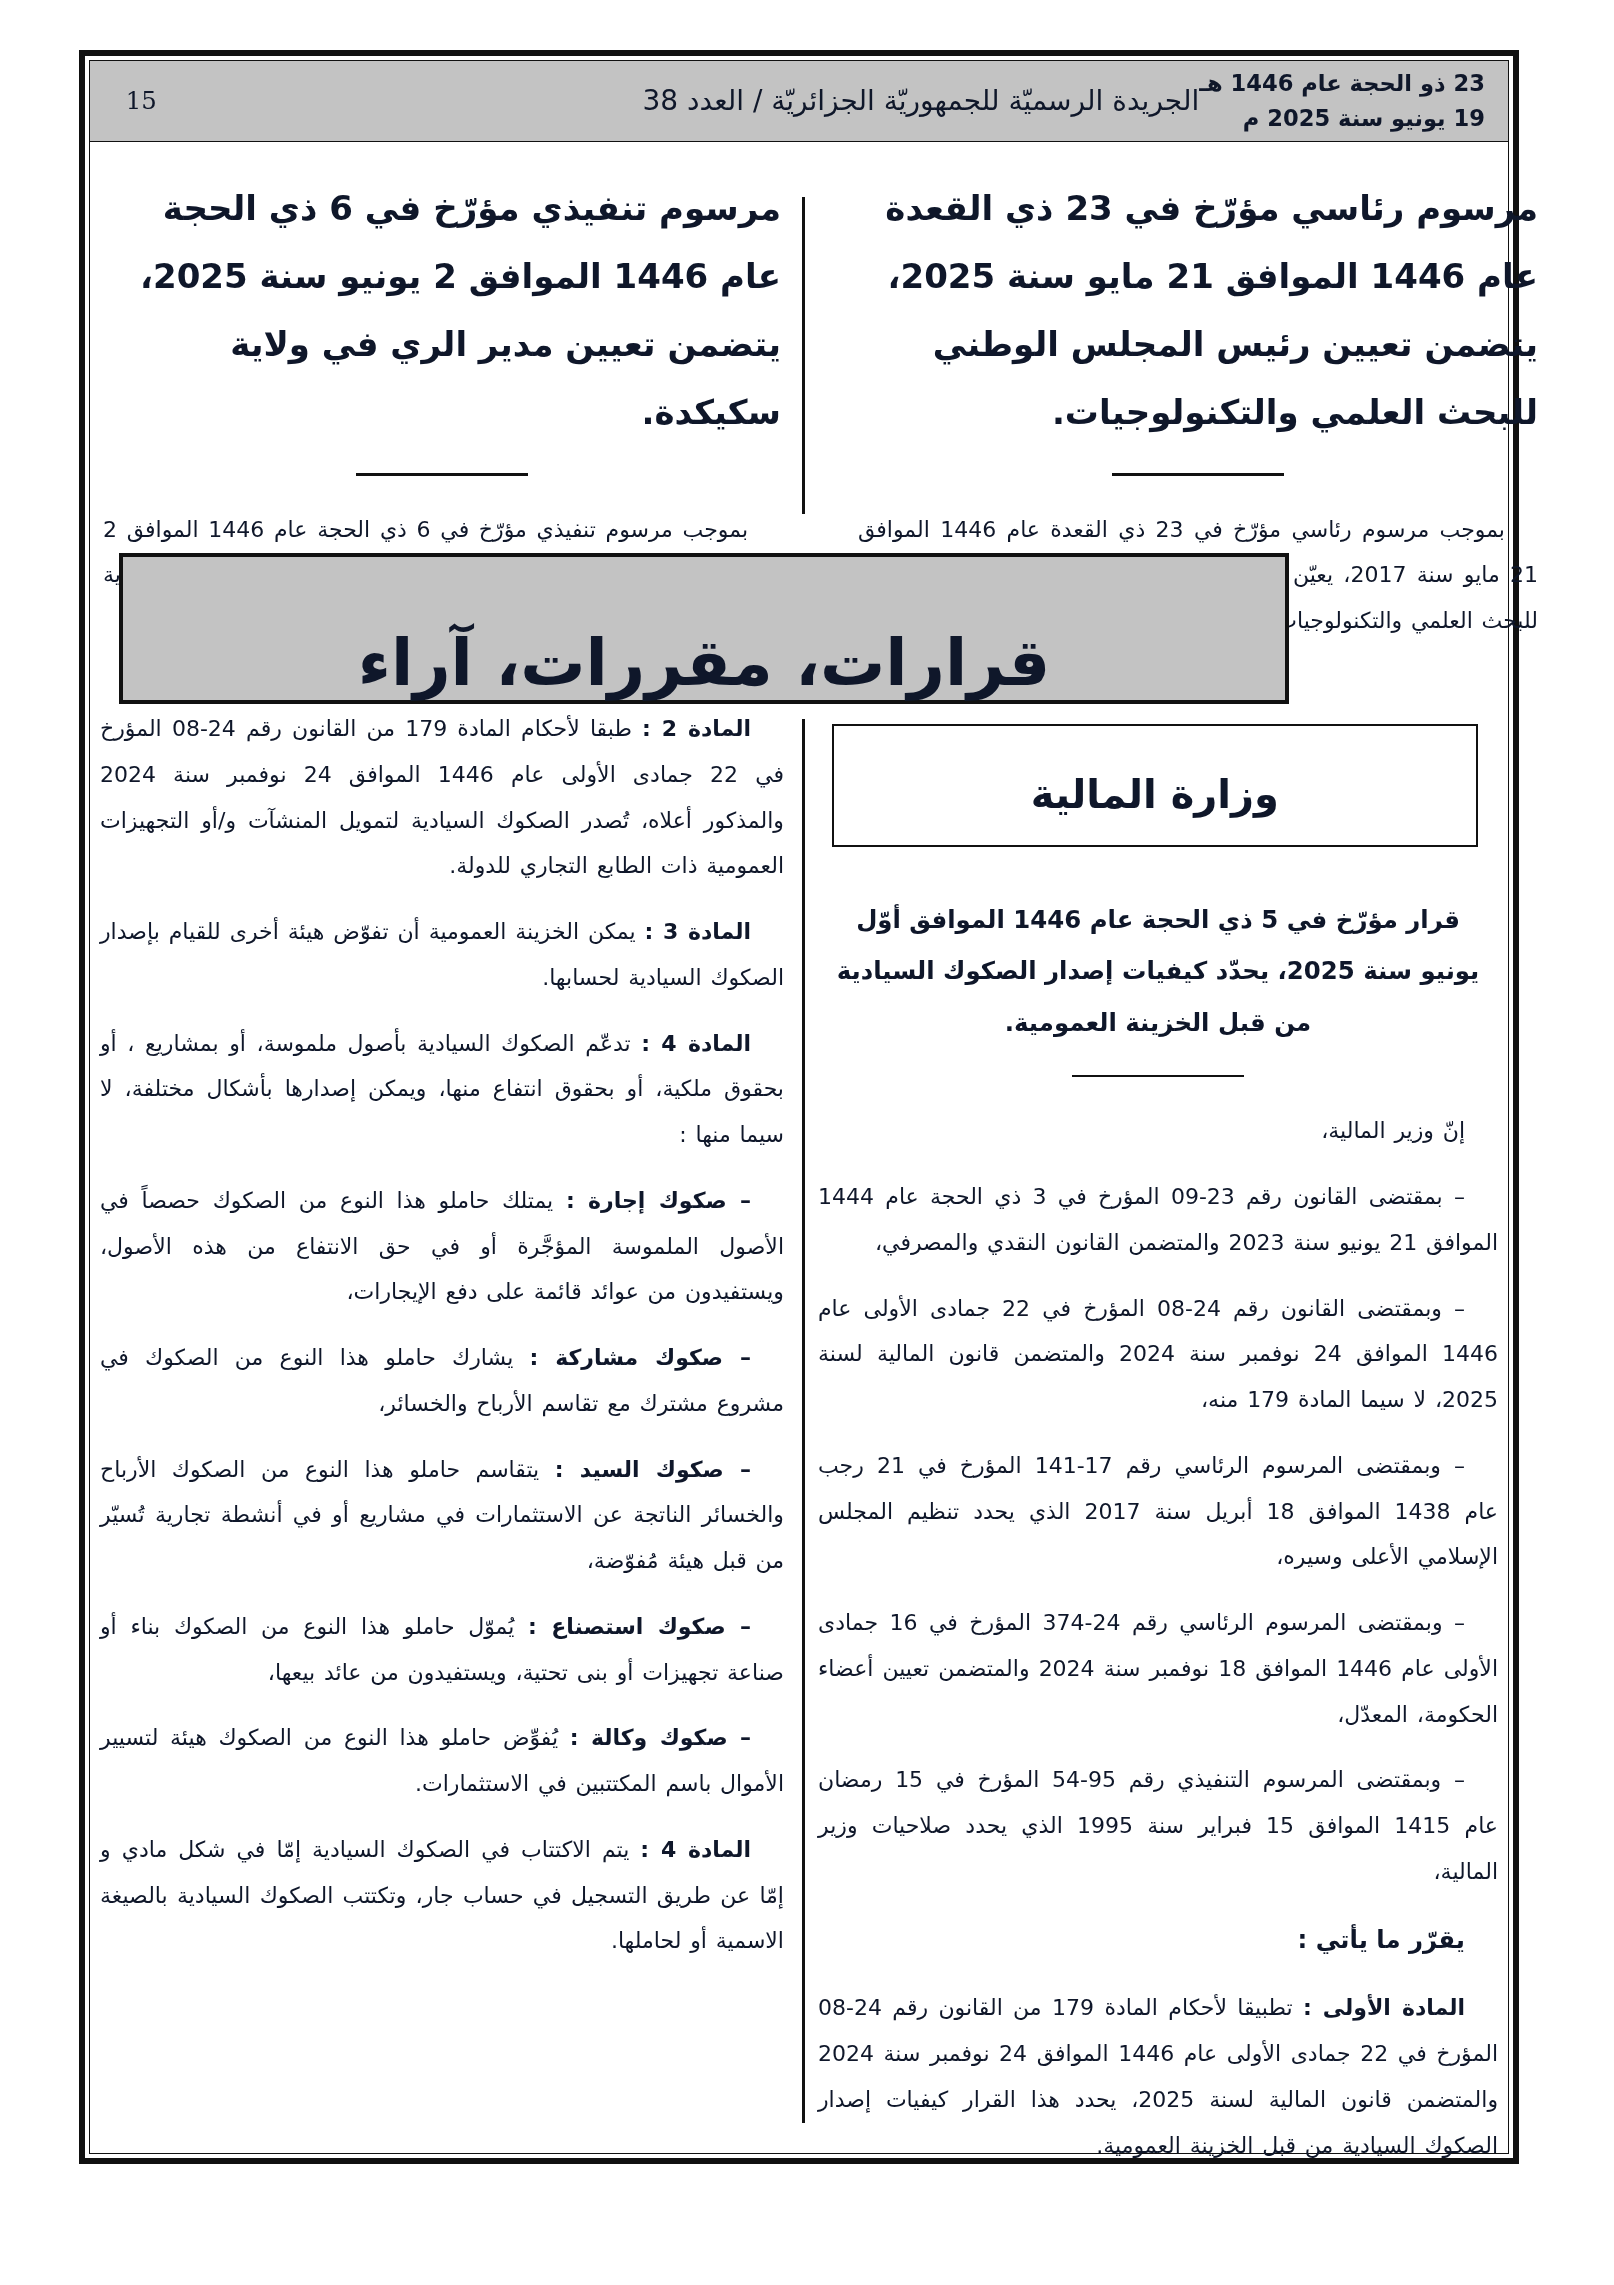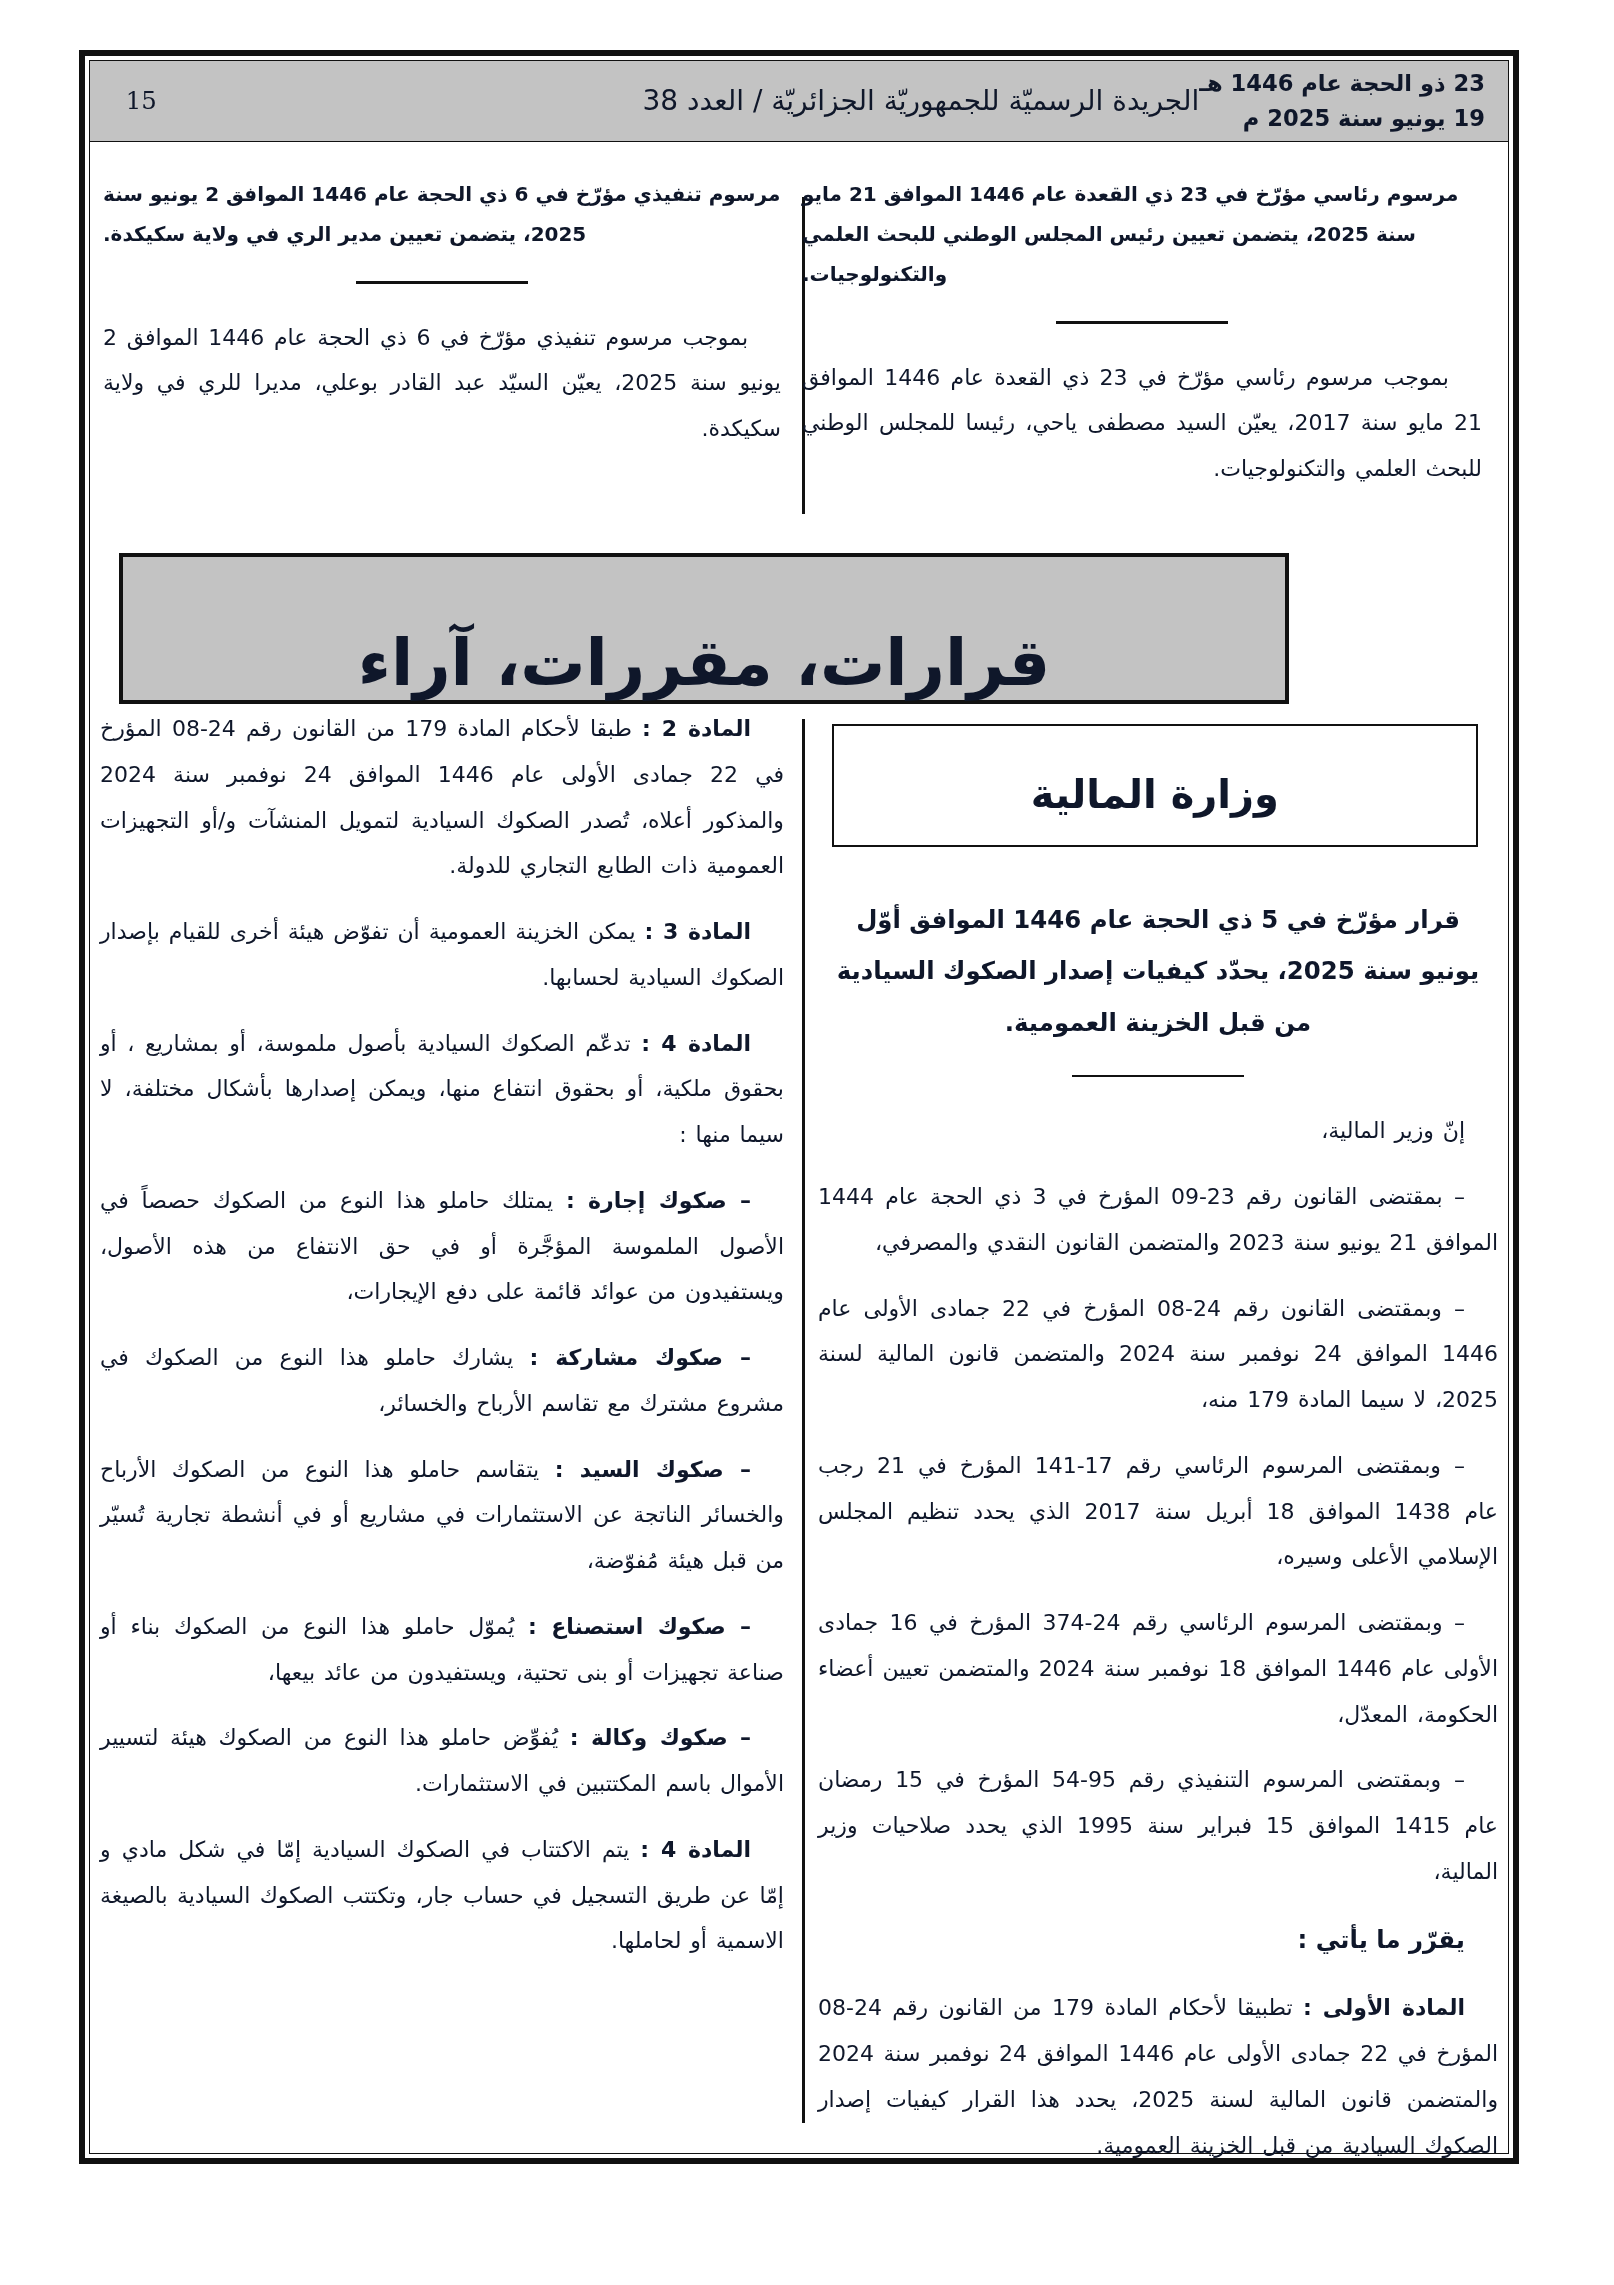--- a/index.html
+++ b/index.html
@@ -23,21 +23,21 @@
   
   .vdiv{position:absolute;width:2.7px;background:#111;}
   .vdiv-top{left:803px;top:197px;height:317px;}
   .vdiv-bottom{left:803px;top:719px;height:1404px;}
 
   
   .col{position:absolute;text-align:justify;}
   .para{font-size:22px;line-height:2.08;margin:0 0 20px 0;text-indent:33px;
         text-align:justify;word-spacing:1.8px;}
   .para:last-child{margin-bottom:0;}
-  .decree-title{font-weight:700;font-size:20px;line-height:2.0;text-align:left;
+  .decree-title{font-weight:700;font-size:34px;line-height:2.0;text-align:right;
                 margin:0;text-indent:0;}
   .hrule{width:172px;height:2.7px;background:#111;margin:27px auto 31px auto;}
   .lbl{font-weight:700;}
 
   
   .banner{position:absolute;left:120px;top:545px;width:1170px;height:151px;
           background:#c3c3c3;border:4.5px solid #111;box-sizing:border-box;
           display:flex;align-items:flex-end;justify-content:center;margin-top:8px;}
   .banner-text{font-weight:700;font-size:65px;letter-spacing:0.9px;}
 
@@ -66,21 +66,21 @@
         </div>
         <div class="hdr-title">الجريدة الرسميّة للجمهوريّة الجزائريّة / العدد 38</div>
         <div class="hdr-page">15</div>
       </div>
 
     </div>
   </div>
 
   <div class="vdiv vdiv-top"></div>
 
-  <div class="col" style="left:803px;top:174px;width:680px;">
+  <div class="col" style="left:859px;top:174px;width:680px;">
     <h2 class="decree-title">مرسوم رئاسي مؤرّخ في 23 ذي القعدة عام 1446 الموافق 21 مايو سنة 2025، يتضمن تعيين رئيس المجلس الوطني للبحث العلمي والتكنولوجيات.</h2>
     <div class="hrule"></div>
     <p class="para">بموجب مرسوم رئاسي مؤرّخ في 23 ذي القعدة عام 1446 الموافق 21 مايو سنة 2017، يعيّن السيد مصطفى ياحي، رئيسا للمجلس الوطني للبحث العلمي والتكنولوجيات.</p>
   </div>
 
   <div class="col" style="left:104px;top:174px;width:678px;">
     <h2 class="decree-title">مرسوم تنفيذي مؤرّخ في 6 ذي الحجة عام 1446 الموافق 2 يونيو سنة 2025، يتضمن تعيين مدير الري في ولاية سكيكدة.</h2>
     <div class="hrule"></div>
     <p class="para">بموجب مرسوم تنفيذي مؤرّخ في 6 ذي الحجة عام 1446 الموافق 2 يونيو سنة 2025، يعيّن السيّد عبد القادر بوعلي، مديرا للري في ولاية سكيكدة.</p>
   </div>

